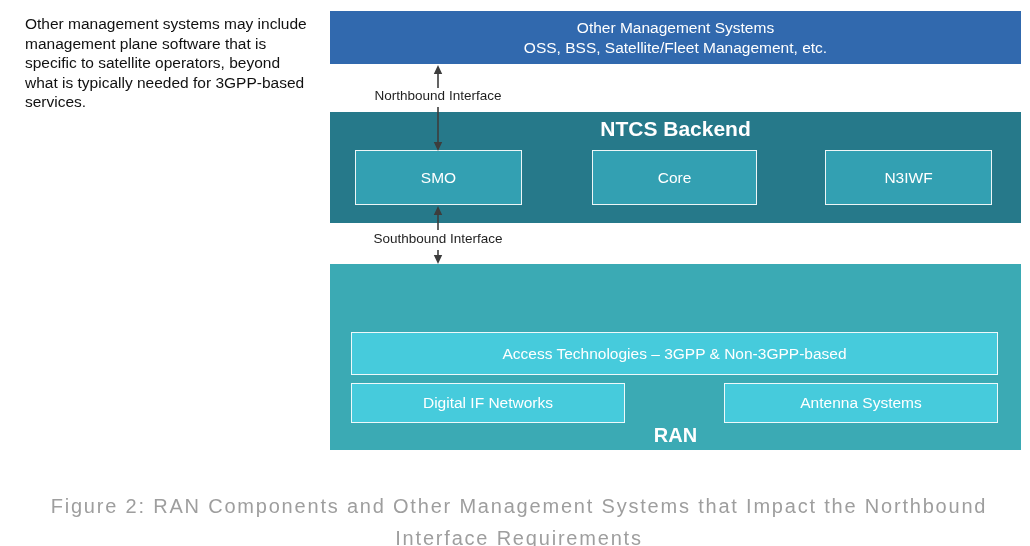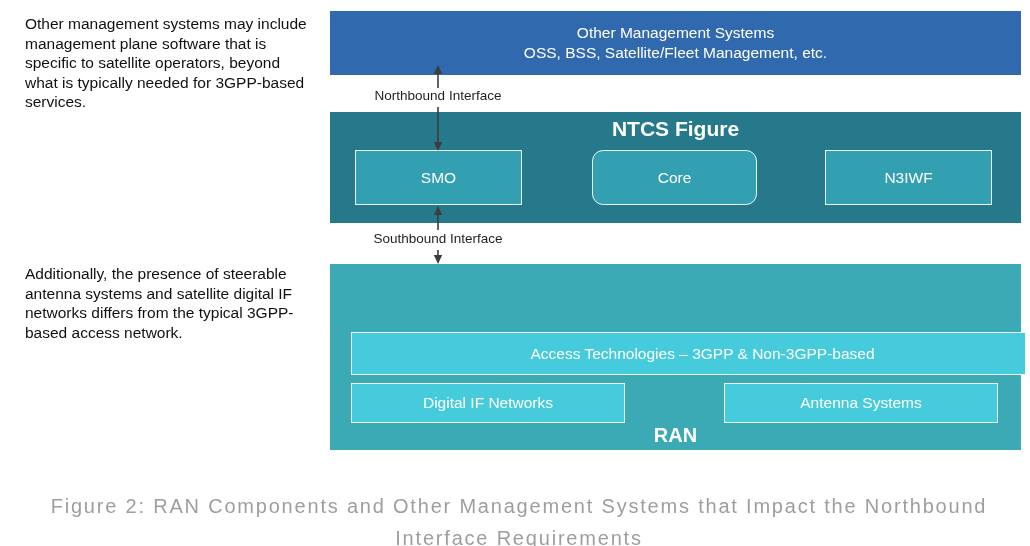--- a/index.html
+++ b/index.html
@@ -28,21 +28,21 @@
     text-decoration-style: double;
     text-decoration-color: var(--spellcheck-blue, #5B9BD5);
     text-decoration-thickness: 1px;
     text-underline-offset: 2px;
   }
 
   
   .oms {
     position: absolute;
     left: 330px; top: 11px;
-    width: 691px; height: 64px;
+    width: 691px; height: 53px;
     background: var(--oms-blue, #3169AE);
     color: #ffffff;
     display: flex; flex-direction: column;
     align-items: center; justify-content: center;
     font-size: 15.5px; line-height: 20px;
     text-align: center;
   }
 
   
   .ntcs {
@@ -60,39 +60,39 @@
   }
   .sub {
     position: absolute;
     top: 38px; height: 53px;
     background: var(--ntcs-subbox-teal, #33A0B2);
     border: 1.5px solid #EDF6F7;
     display: flex; align-items: center; justify-content: center;
     color: #ffffff; font-size: 15.5px;
   }
   .smo   { left: 25px;  width: 165px; }
-  .core  { left: 262px; width: 163px; border-radius: 11px; }
+  .core  { left: 262px; width: 163px; }
   .n3iwf { left: 495px; width: 165px; text-align: center; }
 
   
   .ran {
     position: absolute;
     left: 330px; top: 264px;
     width: 691px; height: 186px;
     background: var(--ran-teal, #3BAAB4);
   }
   .rsub {
     position: absolute;
     background: var(--ran-subbox-cyan, #46CBDC);
     border: 1.5px solid #EEF9FB;
     display: flex; align-items: center; justify-content: center;
     color: #ffffff; font-size: 15.5px;
   }
   .ric    { left: 21px;  top: 13px;  width: 645px; height: 42px; }
-  .access { left: 21px;  top: 68px;  width: 645px; height: 41px; padding-left: 28px; }
+  .access { left: 21px;  top: 68px;  width: 645px; height: 41px; }
   .dif    { left: 21px;  top: 119px; width: 272px; height: 38px; }
   .ant    { left: 394px; top: 119px; width: 272px; height: 38px; }
   .ran-title {
     position: absolute;
     left: 0; bottom: 3px; width: 100%;
     text-align: center;
     color: #ffffff;
     font-size: 20px; font-weight: bold;
   }
 
@@ -128,30 +128,29 @@
   }
 </style>
 </head>
 <body>
 
 <div class="canvas">
 
   <div class="note note1">Other management systems may include management plane software that is specific to satellite operators, beyond what is typically needed for 3GPP-based services.</div>
 
   <div class="note note2">
-    <p>Additionally, the presence of steerable antenna systems and satellite digital IF networks differs from the typical 3GPP-based access network.</p>
   </div>
 
   <div class="oms">
     <div>Other Management Systems</div>
     <div>OSS, BSS, Satellite/Fleet Management, etc.</div>
   </div>
 
   <div class="ntcs">
-    <div class="ntcs-title">NTCS Figure</div>
+    <div class="ntcs-title">NTCS Backend</div>
     <div class="sub smo">
       <span>SMO</span>
     </div>
     <div class="sub core">
       <span>Core</span>
     </div>
     <div class="sub n3iwf">
       <span>N3IWF</span>
     </div>
   </div>

